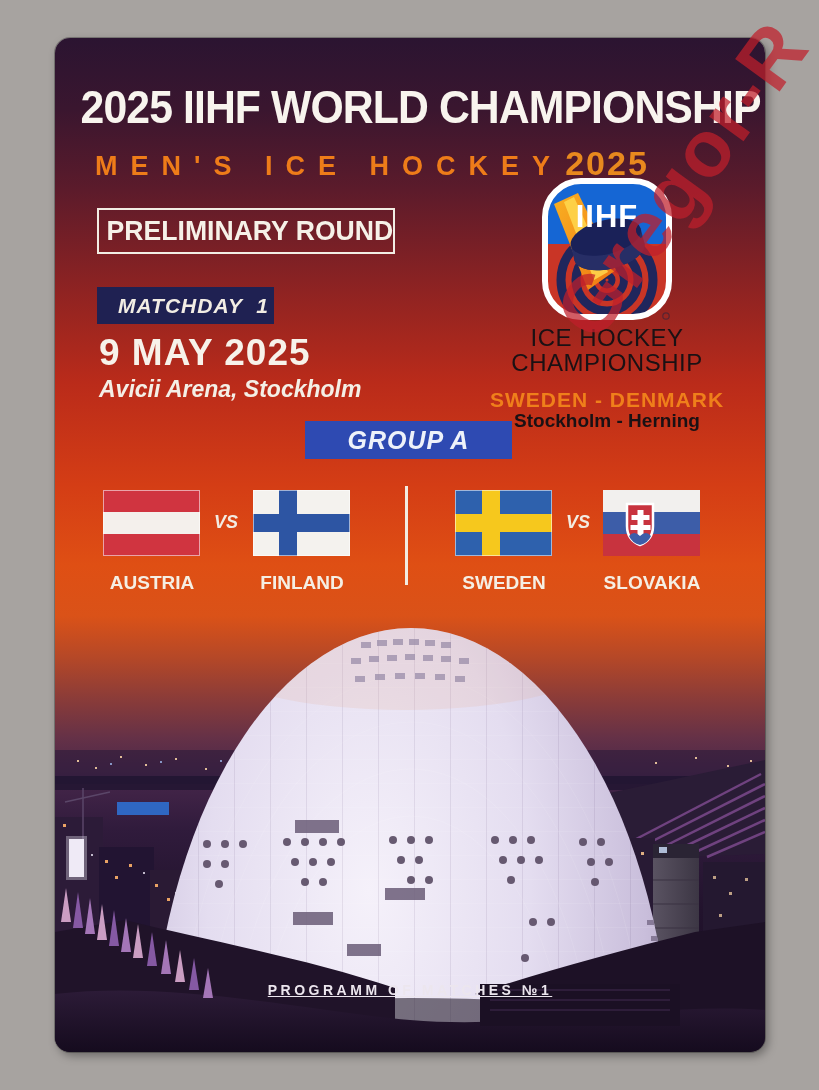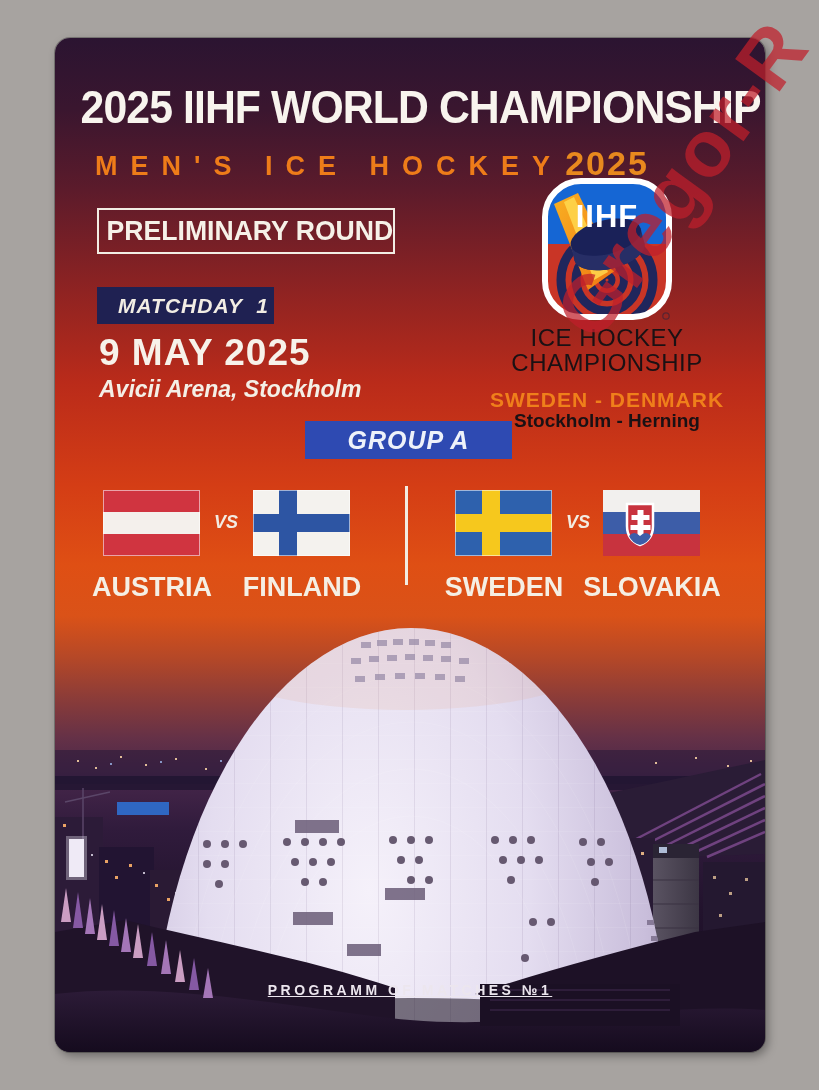--- a/index.html
+++ b/index.html
@@ -33,21 +33,21 @@
     display:flex;align-items:center;justify-content:center;color:#eef2fa;
     font-size:25px;font-weight:bold;font-style:italic;letter-spacing:1px;}
   .logo-year{left:422px;width:260px;top:106px;text-align:center;color:#e8891e;font-size:34px;font-weight:bold;letter-spacing:2px;}
   .logo-mark{left:487px;top:140px;}
   .logo-text{left:412px;width:280px;top:274px;text-align:center;color:#1a1114;font-weight:normal;line-height:25px;font-size:24px;letter-spacing:.5px;margin-top:13px;}
   .logo-hosts{left:412px;width:280px;top:350px;text-align:center;color:#ef7f1b;font-weight:bold;font-size:21px;letter-spacing:1px;}
   .logo-cities{left:412px;width:280px;top:372px;text-align:center;color:#1a1114;font-weight:bold;font-size:19px;}
   .flag{top:452px;}
   .vs{top:474px;width:50px;text-align:center;color:#f2ece2;font-size:18px;font-weight:bold;font-style:italic;}
   .divider{left:350px;top:448px;width:3px;height:99px;background:#f2ece2;}
-  .tname{top:534px;width:150px;text-align:center;color:#f5efe4;font-size:27px;font-weight:bold;white-space:nowrap;}
+  .tname{top:534px;width:150px;text-align:center;color:#f5efe4;font-size:19px;font-weight:bold;white-space:nowrap;}
   .scene{left:0;top:554px;}
   .footer{left:0;right:0;top:944px;text-align:center;color:#ece6ee;font-size:14px;font-weight:bold;letter-spacing:3.5px;text-decoration:underline;}
   .watermark{
     position:absolute;left:682px;top:180px;transform:translate(-50%,-50%) rotate(-54deg);
     color:#c01f2b;opacity:.72;font-size:80px;font-weight:bold;letter-spacing:2px;white-space:nowrap;z-index:60;
   }
 </style>
 </head>
 <body>
 

